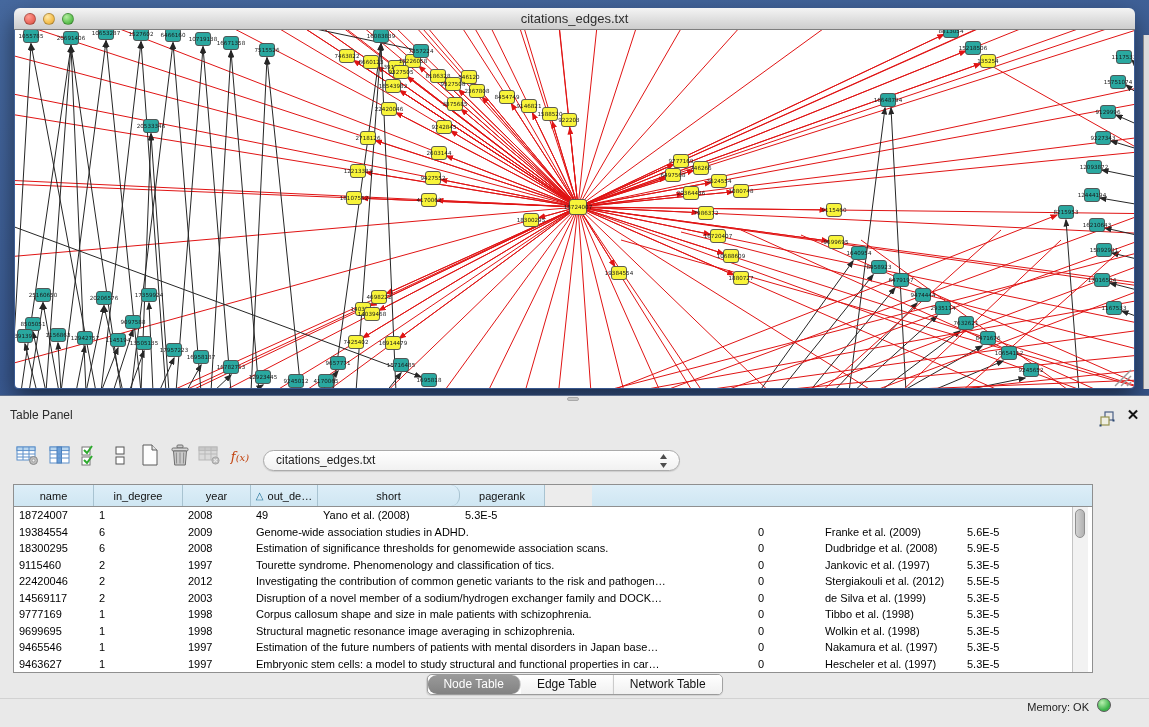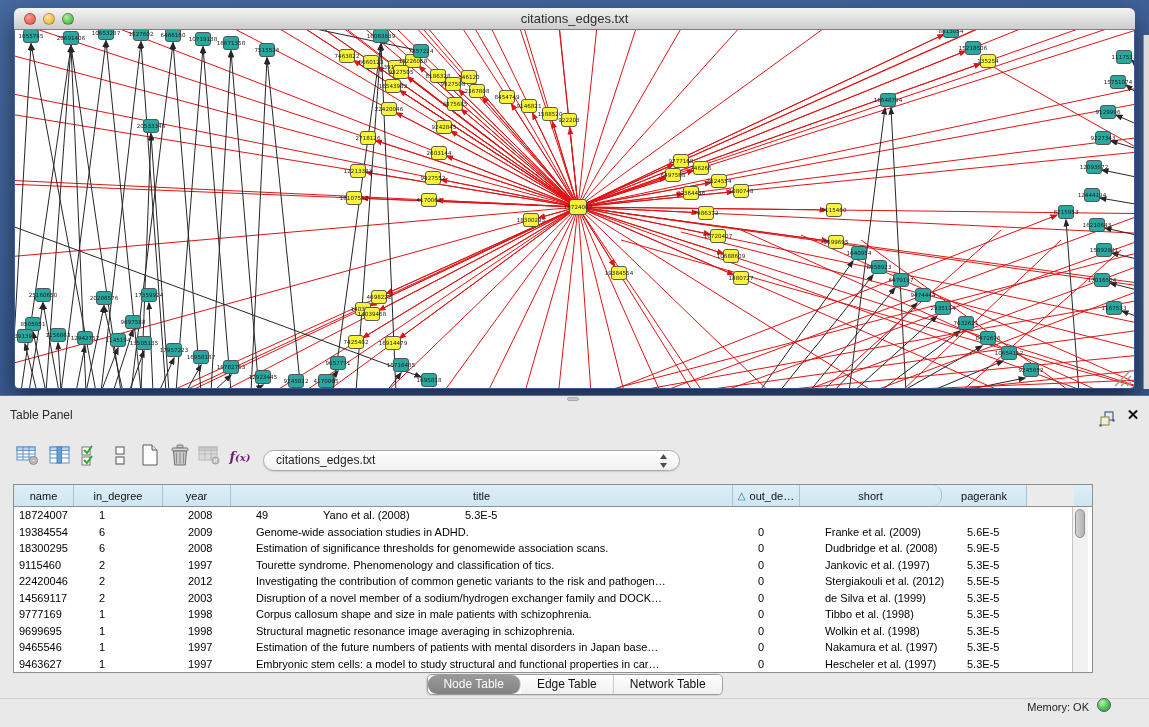--- a/index.html
+++ b/index.html
@@ -30,21 +30,21 @@
                background:#e9e9e9;border-top:1px solid #5e6f8d;}
   .panel-title{position:absolute;left:10px;top:12px;font-size:12px;color:#2b2b2b;}
   .panel-float{position:absolute;left:1098px;top:15px;width:18px;height:17px;cursor:pointer;}
   .panel-close{position:absolute;left:1124px;top:10px;width:18px;height:18px;
                font-size:15px;font-weight:bold;color:#141414;text-align:center;line-height:18px;cursor:pointer;}
   .splitter-dimple{position:absolute;left:567px;top:1px;width:12px;height:4px;border-radius:2px;
                    background:#c6c6c6;border:1px solid #a9a9a9;}
   .toolbar{position:absolute;left:0;top:46px;width:1149px;height:32px;}
   .tbtn{position:absolute;top:0;width:28px;height:28px;display:flex;align-items:center;
         justify-content:center;cursor:pointer;border-radius:4px;}
-  .fx{font-family:"DejaVu Serif",serif;font-style:italic;font-weight:bold;font-size:13px;color:#701a75;}
+  .fx{font-family:"DejaVu Serif",serif;font-style:italic;font-weight:normal;font-size:13px;color:#c2410c;}
   .fx small{font-size:10px;}
   .net-select{position:absolute;left:263px;top:8px;width:417px;height:21px;background:linear-gradient(#ffffff,#f1f1f1);
               border:1px solid #ababab;border-radius:11px;box-shadow:0 1px 1px rgba(0,0,0,.12);
               font-size:12px;color:#1d1d1d;line-height:19px;padding-left:12px;cursor:pointer;}
   .stepper{position:absolute;right:10px;top:2px;width:11px;height:16px;}
   .stepper svg{display:block;}
   
   .dtable{position:absolute;left:13px;top:88px;width:1080px;height:189px;
           background:#fff;border:1px solid #8f8f8f;}
   .thead{display:flex;height:22px;background:linear-gradient(#ddeef8,#cfe6f2);
@@ -595,31 +595,28 @@
           <svg width="11" height="16" viewBox="0 0 11 16">
             <path d="M5.5,1 L9,6 L2,6 z" fill="#4d4d4d"></path>
             <path d="M5.5,15 L9,10 L2,10 z" fill="#4d4d4d"></path>
           </svg>
         </span>
       </div>
     </div>
 
     <div class="dtable">
       <div class="thead" id="thead">
-          <div class="th" style="width: 60px;">
+          <div class="th" style="width: 80px;">
             <span>name</span>
           </div>
           <div class="th" style="width: 89px;">
             <span>in_degree</span>
           </div>
           <div class="th" style="width: 68px;">
             <span>year</span>
-          </div>
-          <div class="th" style="width: 502px;">
-            <span>title</span>
           </div>
           <div class="th" style="width: 67px;">
             <span class="sort-tri">△</span>
             <span>out_de…</span>
           </div>
           <div class="th" style="width: 142px; border-radius: 9px;">
             <span>short</span>
           </div>
           <div class="th" style="width: 85px;">
             <span>pagerank</span>

